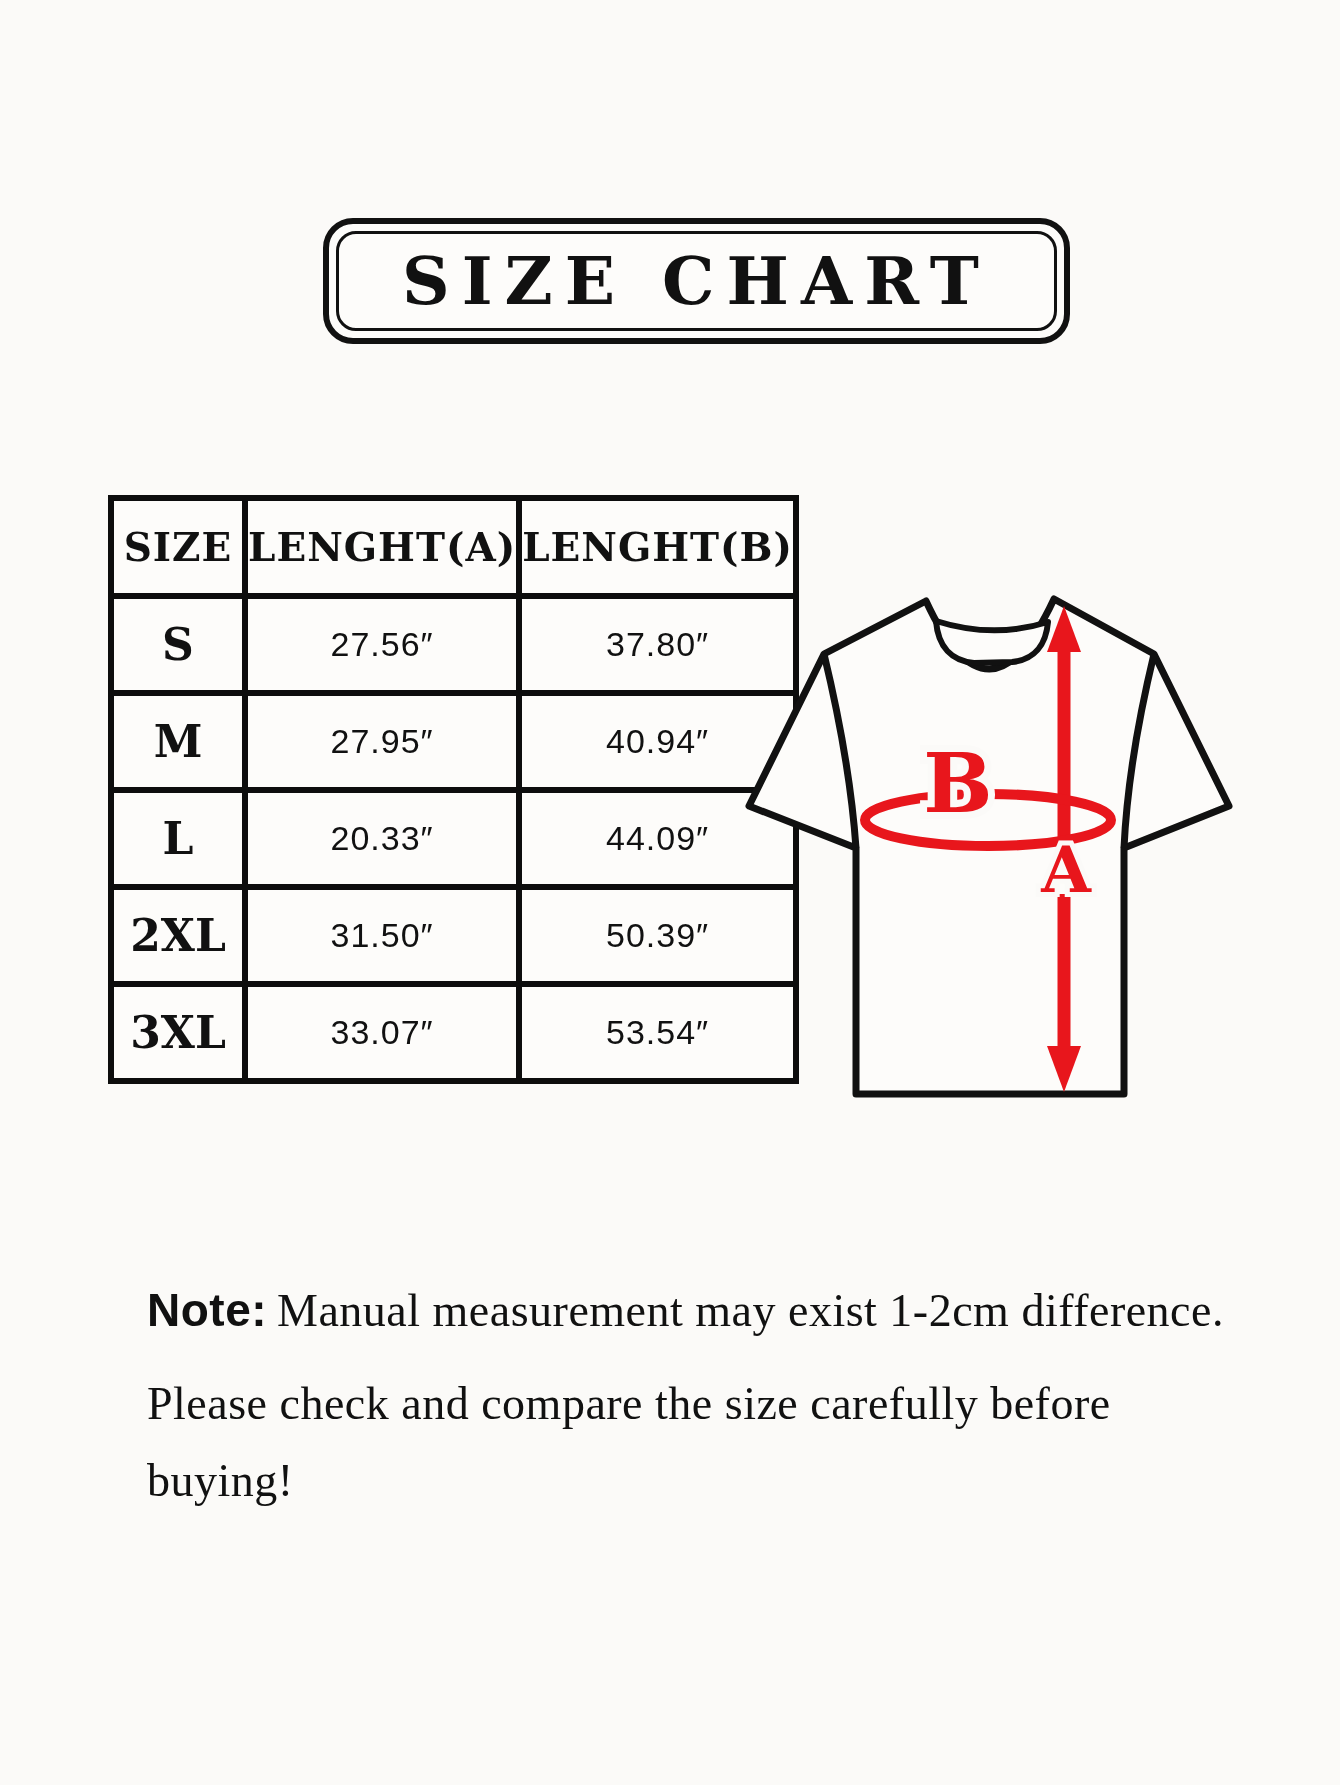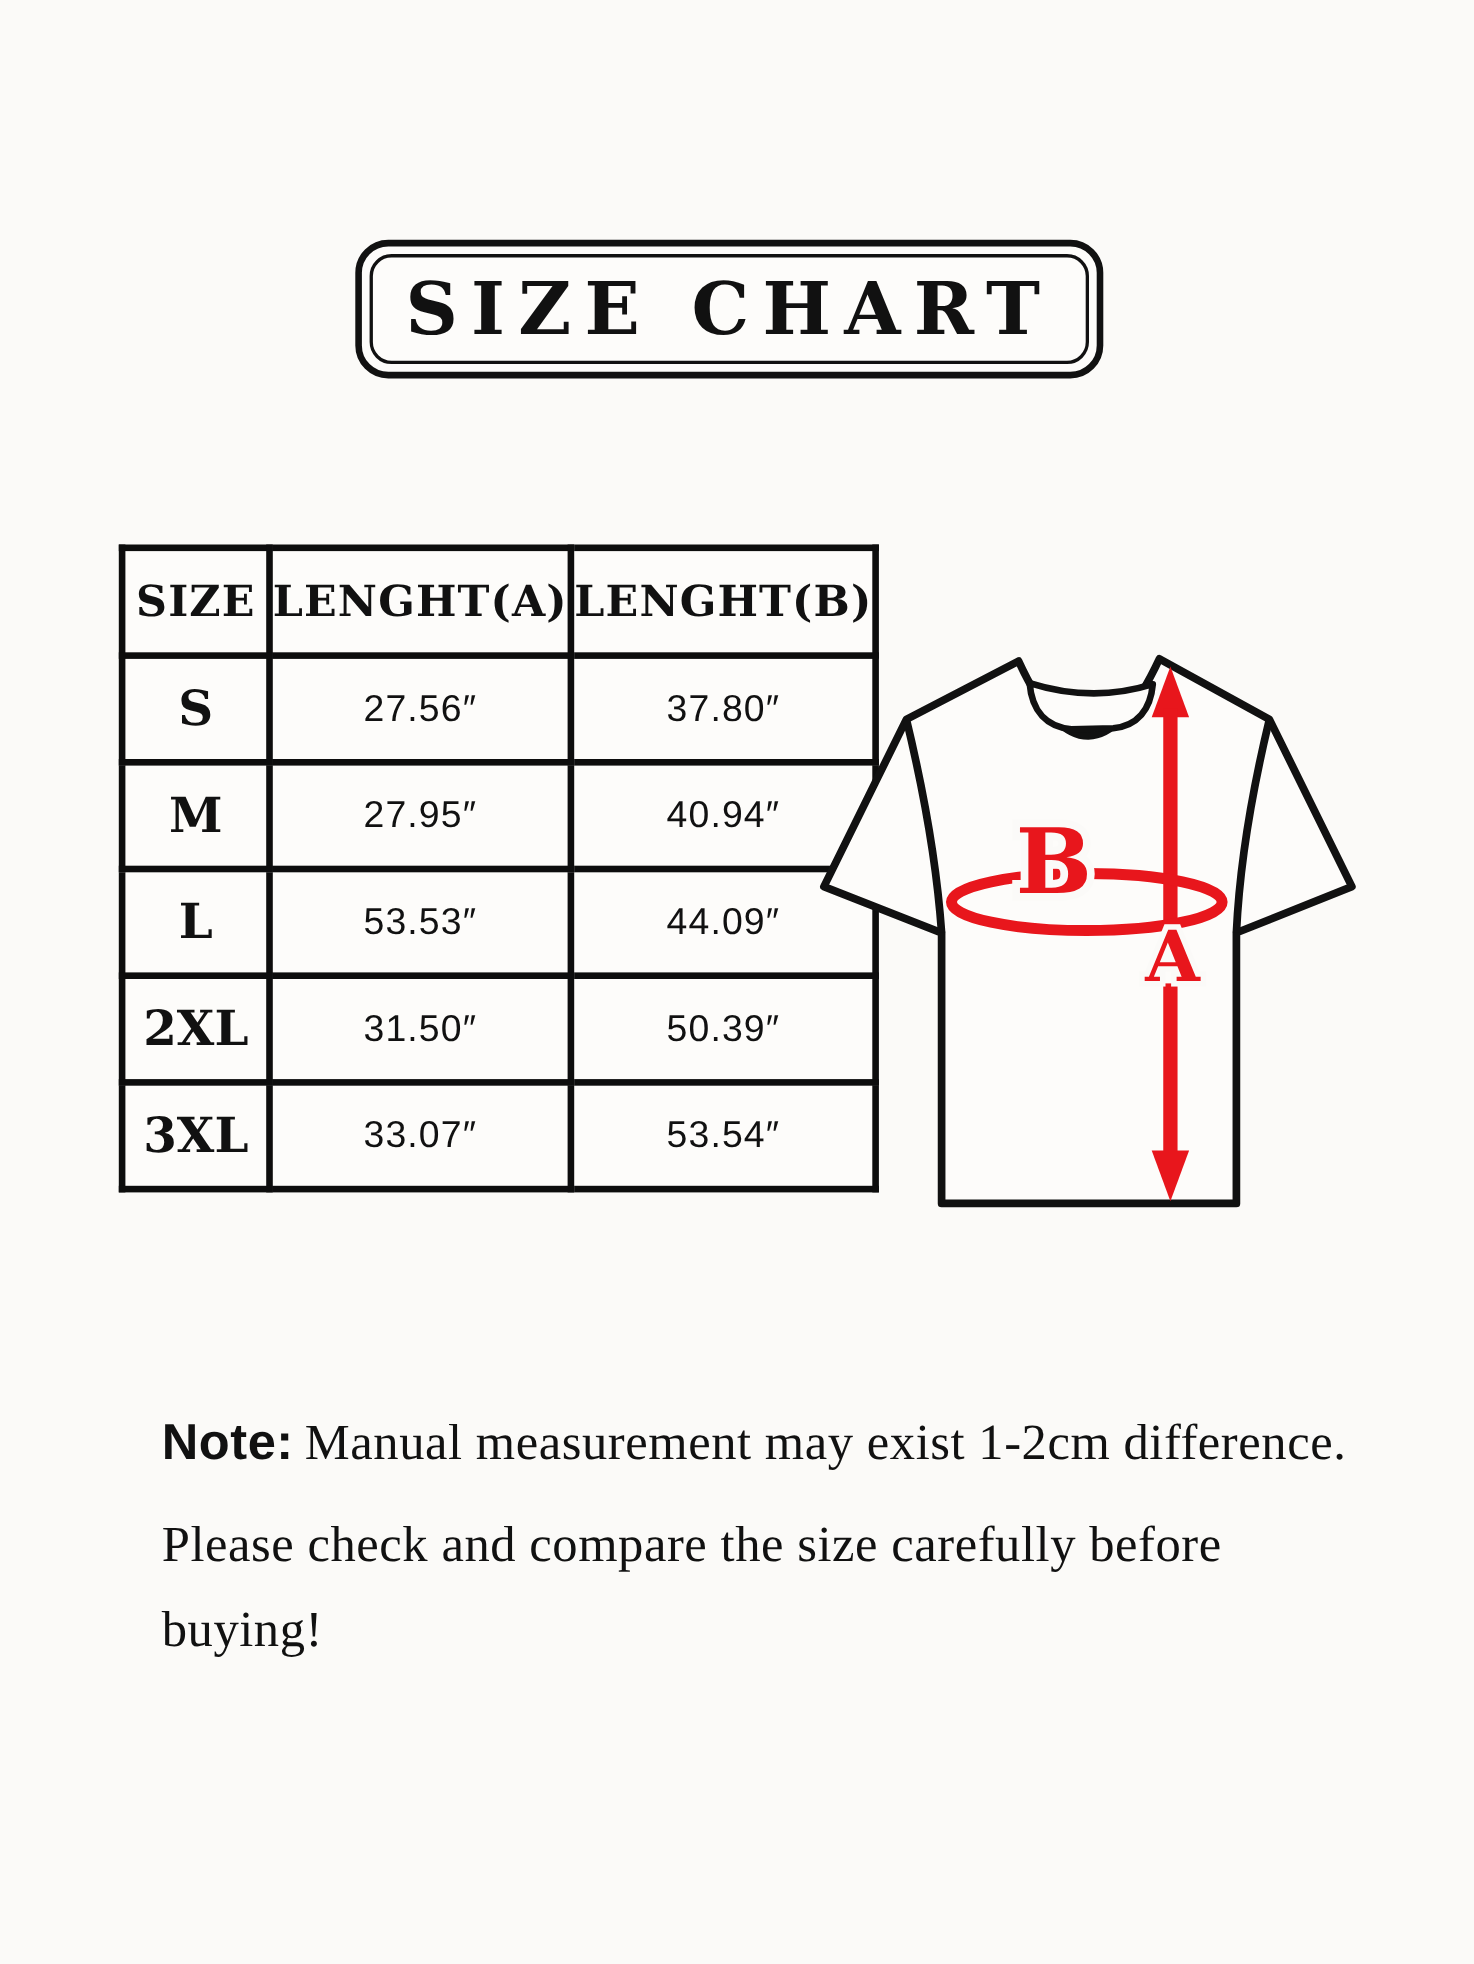--- a/index.html
+++ b/index.html
@@ -7,21 +7,21 @@
     position:relative;
     width:1340px;height:1785px;
     background:#fbfaf8;
     font-family:"DejaVu Serif","Liberation Serif",serif;
     color:#111;
     overflow:hidden;
   }
 
   
   .title-box{
-    position:absolute;left:323px;top:218px;width:680px;height:126px;
+    position:absolute;left:323px;top:218px;width:747px;height:126px;
     border:6px solid #111;border-radius:30px;
     box-sizing:border-box;padding:7px;background:#fdfcfa;
   }
   .title-inner{
     width:100%;height:100%;box-sizing:border-box;
     border:3px solid #111;border-radius:20px;
     display:flex;align-items:center;justify-content:center;
   }
   .title-text{
     font-size:66px;font-weight:bold;letter-spacing:12px;
@@ -95,21 +95,21 @@
         <td class="val">27.56″</td>
         <td class="val">37.80″</td>
       </tr>
       <tr class="data">
         <td class="size-label">M</td>
         <td class="val">27.95″</td>
         <td class="val">40.94″</td>
       </tr>
       <tr class="data">
         <td class="size-label">L</td>
-        <td class="val">53.53″</td>
+        <td class="val">20.33″</td>
         <td class="val">44.09″</td>
       </tr>
       <tr class="data">
         <td class="size-label">2XL</td>
         <td class="val">31.50″</td>
         <td class="val">50.39″</td>
       </tr>
       <tr class="data">
         <td class="size-label">3XL</td>
         <td class="val">33.07″</td>

